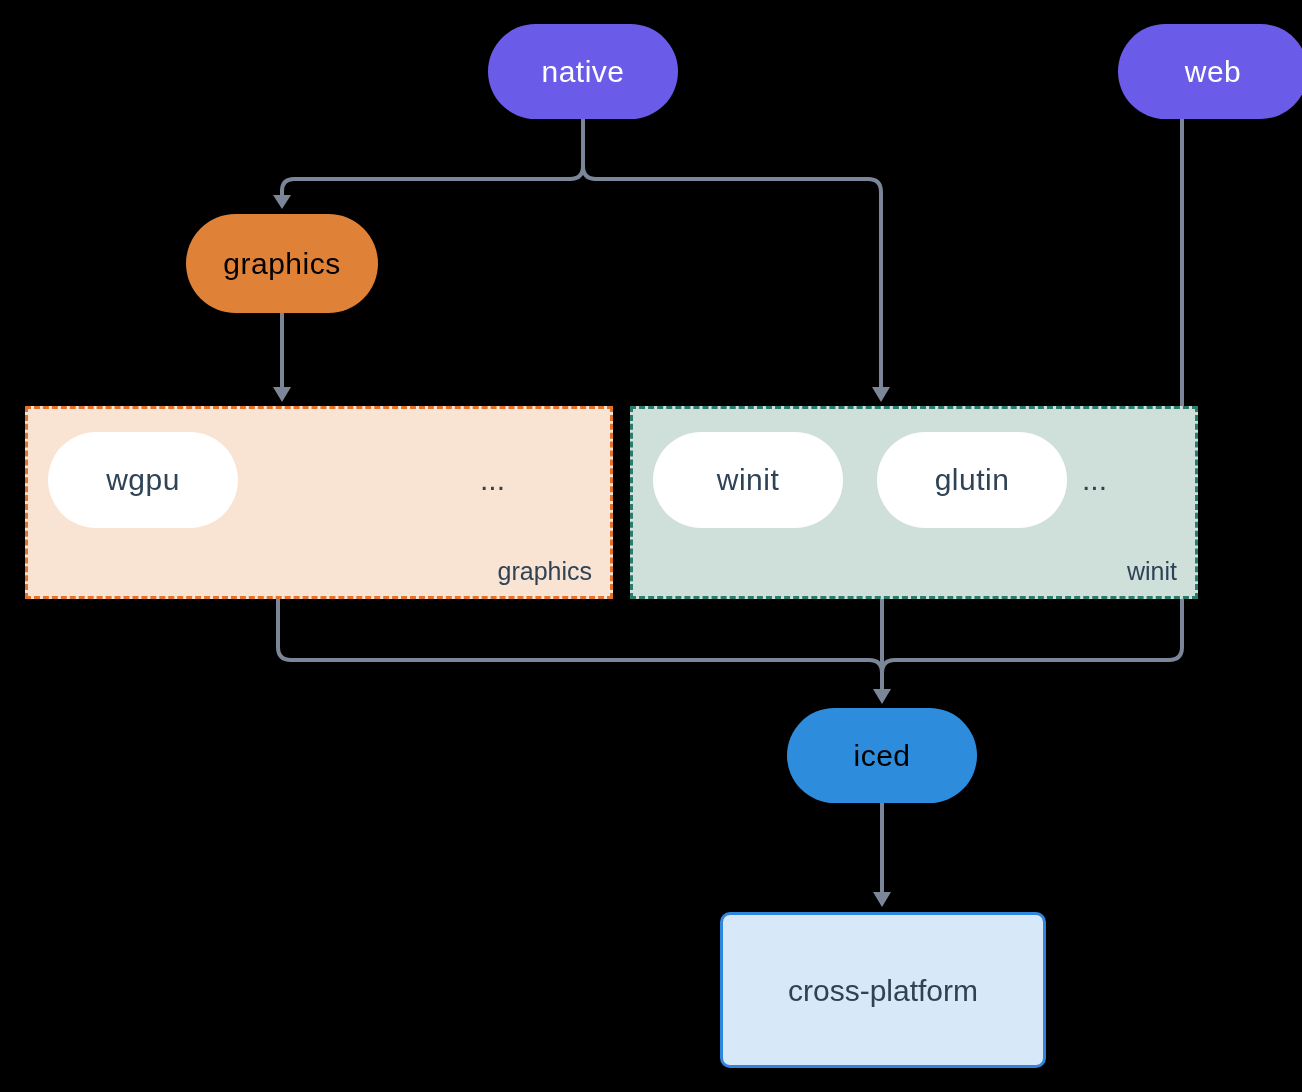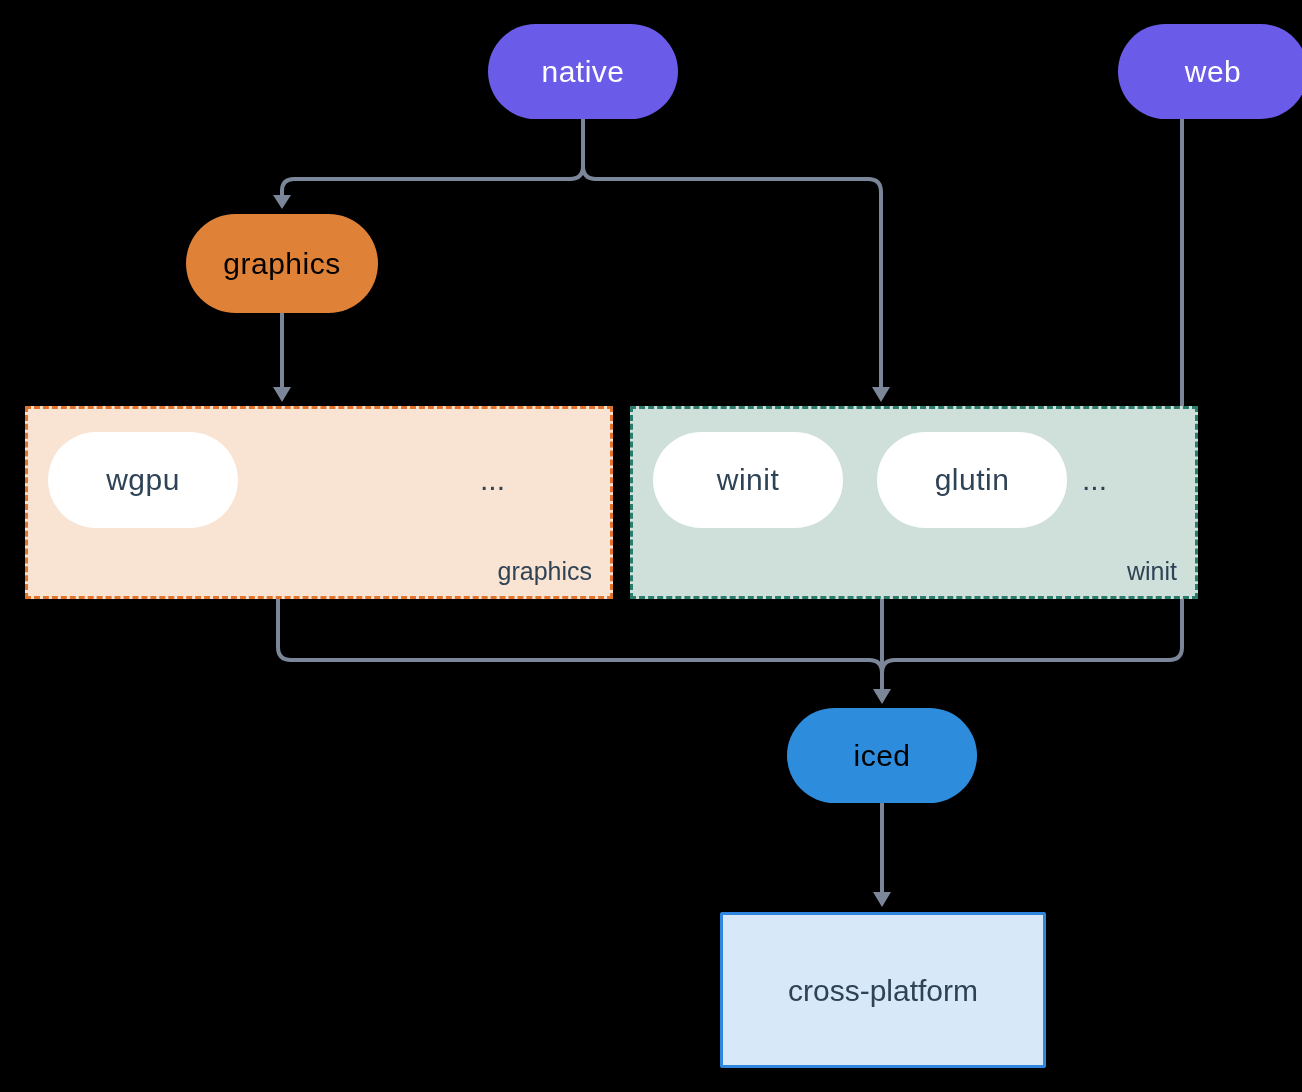--- a/index.html
+++ b/index.html
@@ -67,21 +67,21 @@
     position: absolute;
     font-size: 30px;
     line-height: 30px;
     color: var(--dark-text, #2F4356);
   }
   .app-box {
     position: absolute;
     box-sizing: border-box;
     background: var(--app-fill, #D7E8F8);
     border: 3px solid var(--app-border, #2F86DE);
-    border-radius: 2px;
+    border-radius: 10px;
     display: flex;
     flex-direction: column;
     align-items: center;
     justify-content: center;
     font-size: 30px;
     line-height: 47px;
     color: var(--dark-text, #2F4356);
     text-align: center;
   }
 </style>

